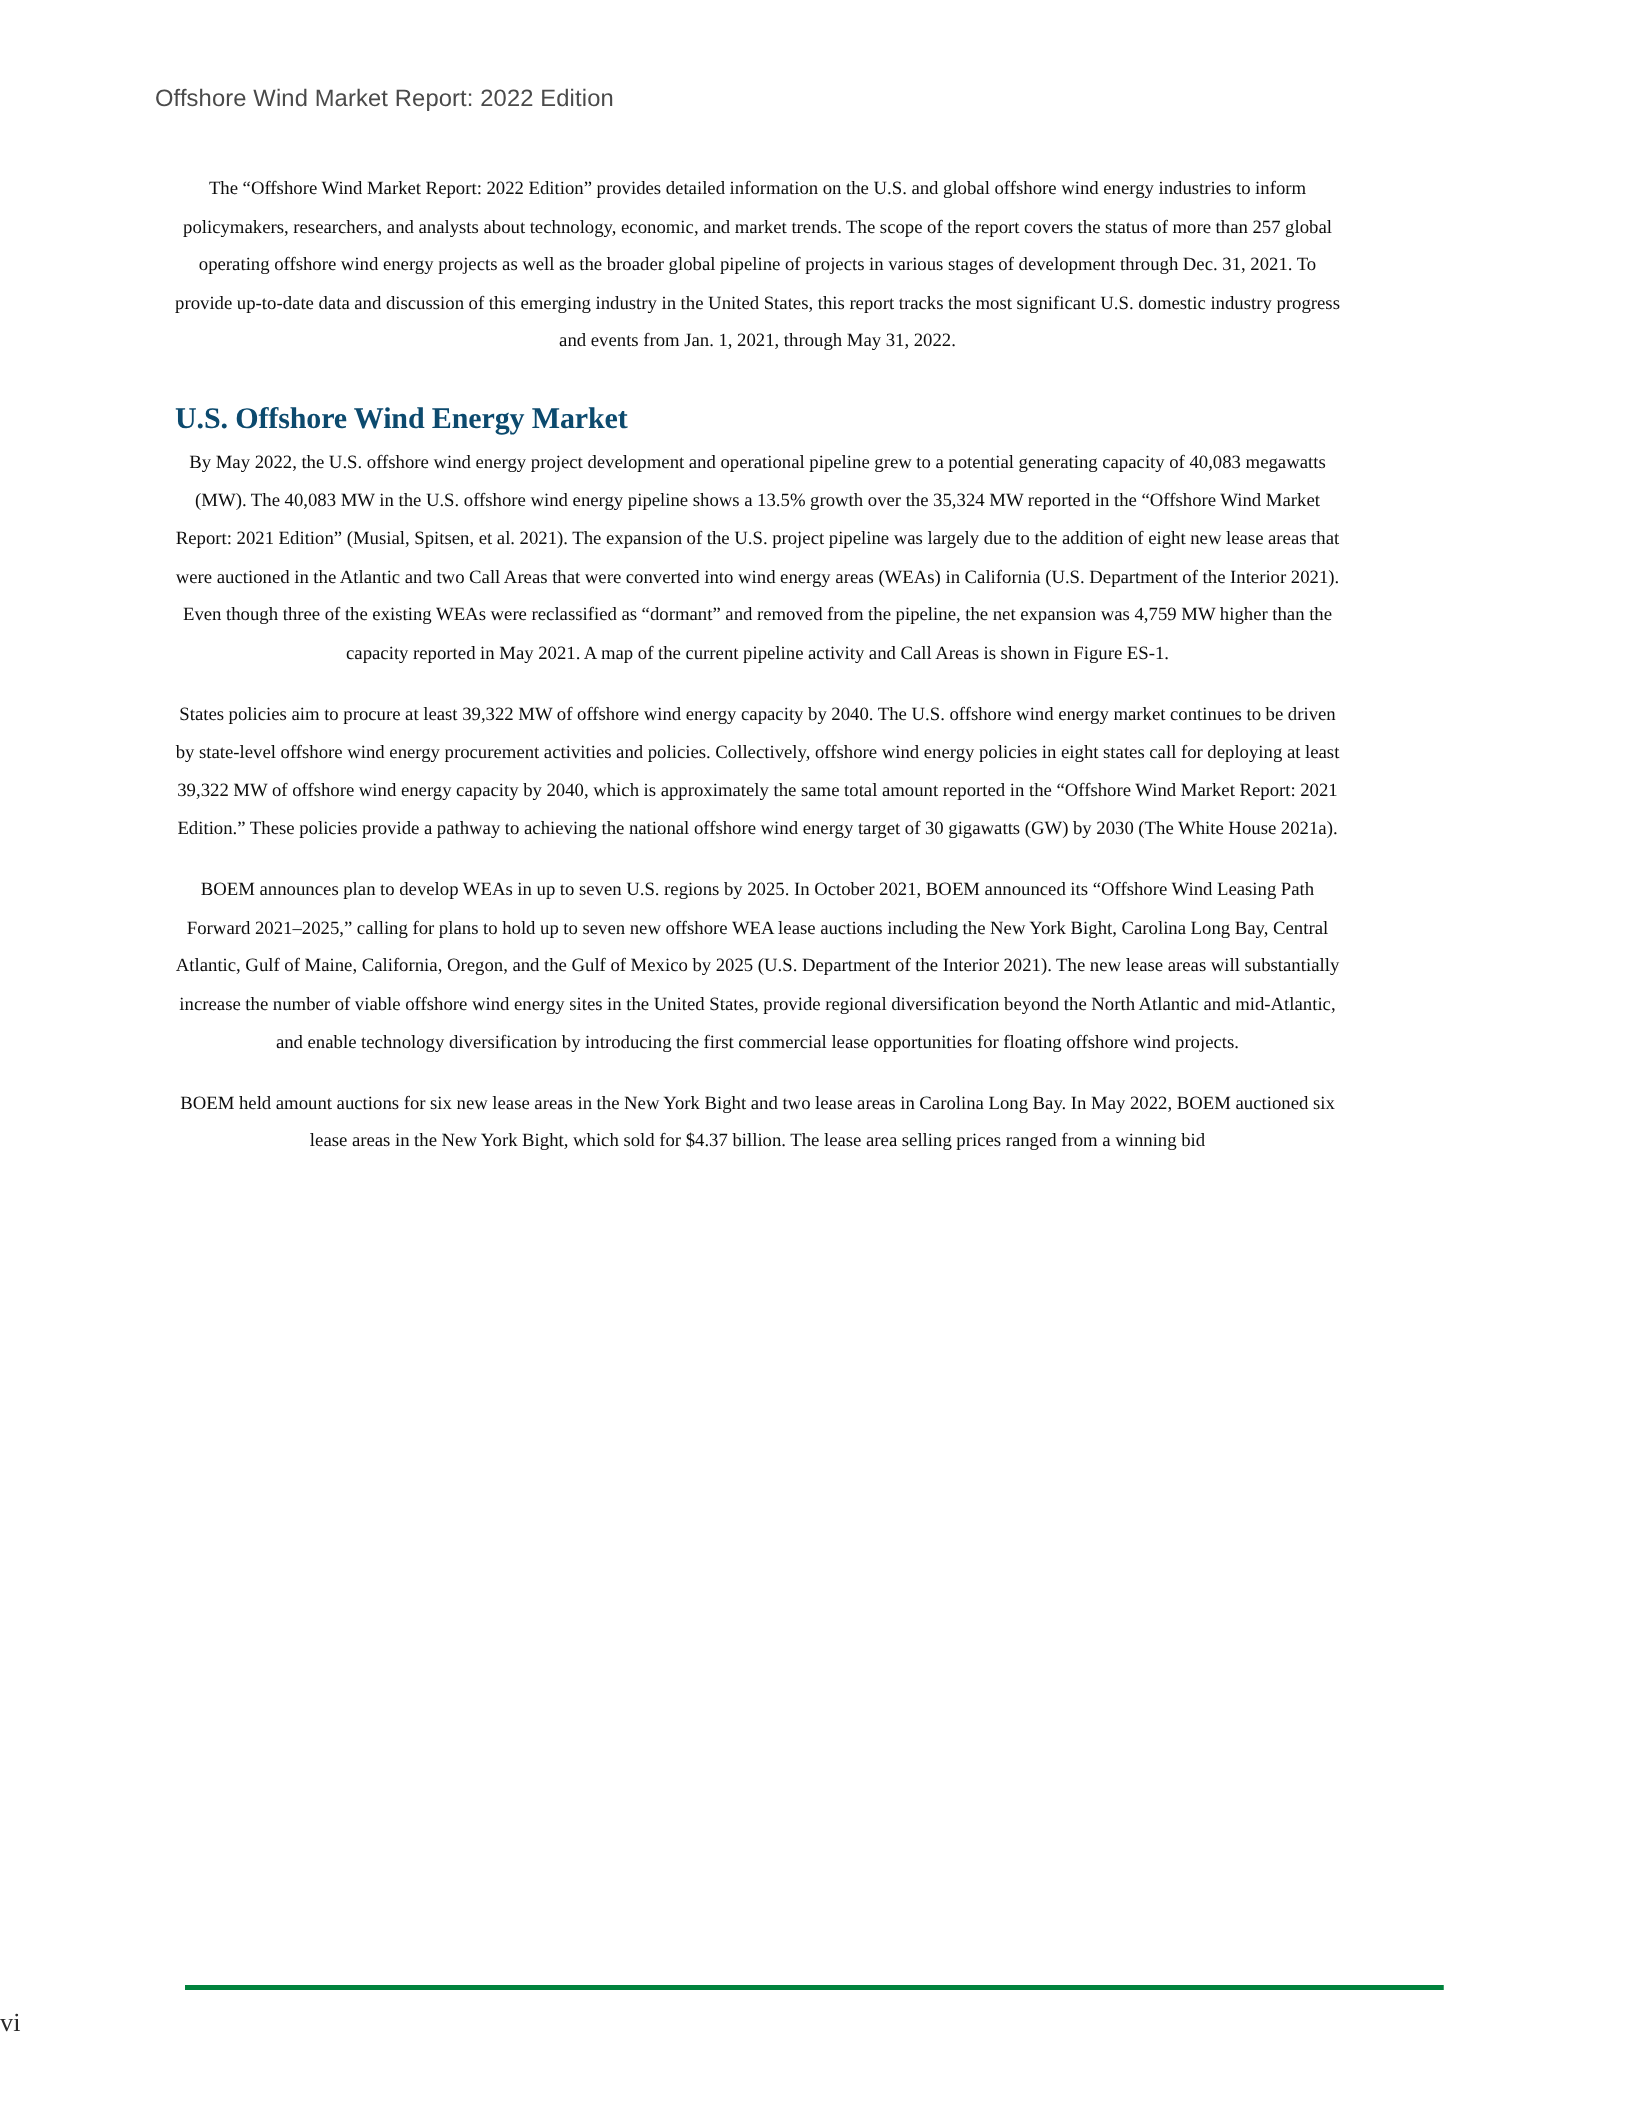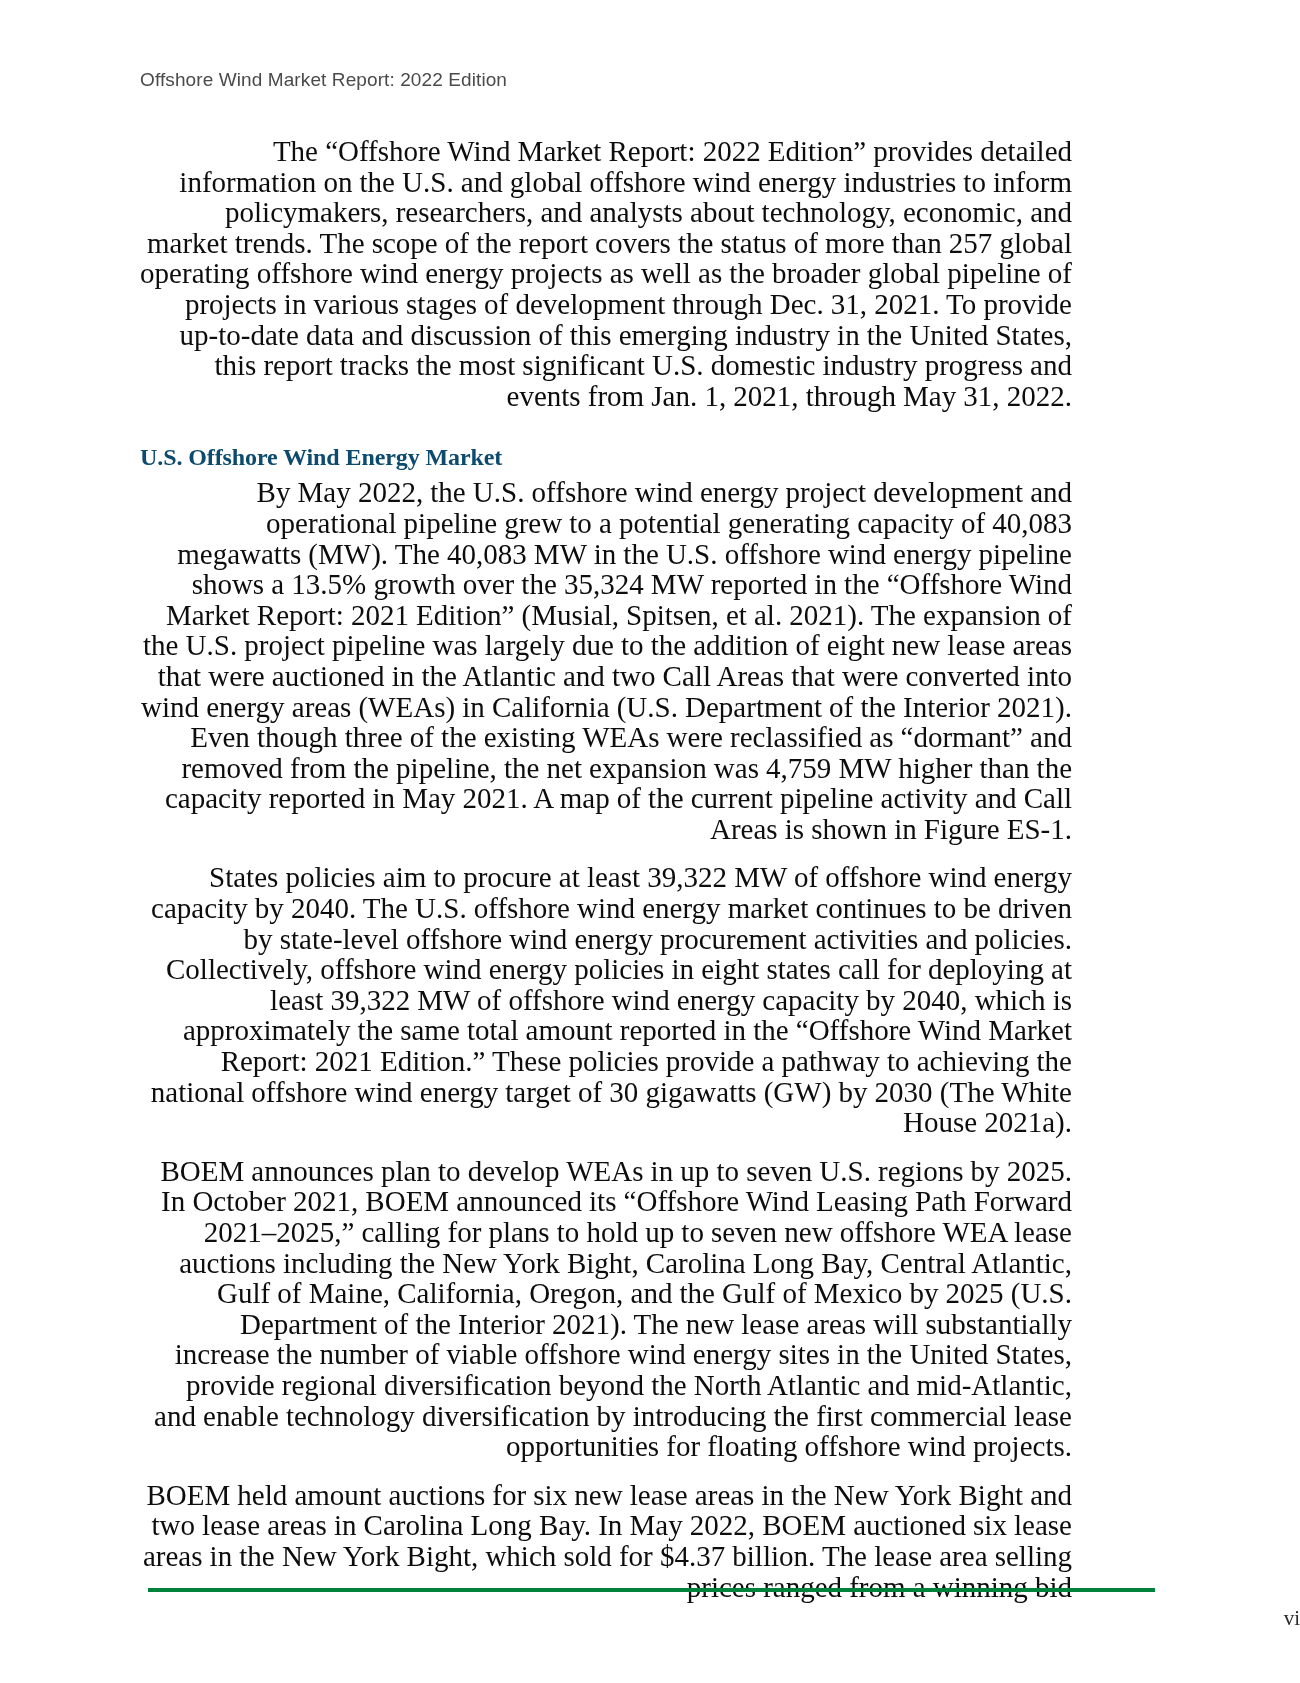--- a/index.html
+++ b/index.html
@@ -14,21 +14,21 @@
     width: 1300px;
     height: 1683px;
     background: #ffffff;
     box-sizing: border-box;
     overflow: hidden;
   }
 
   
   .running-header {
     position: absolute;
-    left: 140px;
+    left: 124px;
     top: 68px;
     font-family: "Liberation Sans", sans-serif;
     font-size: 19px;
     line-height: 24px;
     color: #4a4a4a;
     letter-spacing: 0.1px;
     white-space: nowrap;
   }
 
   
@@ -55,24 +55,24 @@
     font-weight: bold;
     font-size: 24px;
     line-height: 32px;
     color: #0c4a6e;
     letter-spacing: -0.1px;
   }
 
   p.body-par {
     margin: 0 0 18px 0;
     font-family: "Liberation Serif", "DejaVu Serif", serif;
-    font-size: 29px;
+    font-size: 15px;
     line-height: 30.6px;
     color: #0d0d0d;
-    text-align: right;
+    text-align: center;
     hyphens: none;
     word-spacing: -0.1px;
   }
 
   p.body-par:last-child { margin-bottom: 0; }
 
   p.body-par .lead {
     font-weight: normal;
   }
 
@@ -84,21 +84,21 @@
     width: 1007px;
     height: 4px;
     background: #00823c;
   }
 
   .folio {
     position: absolute;
     left: 0;
     top: 1604px;
     width: 1300px;
-    text-align: right;
+    text-align: left;
     font-family: "Liberation Serif", "DejaVu Serif", serif;
     font-size: 21px;
     line-height: 28px;
     color: #2a2a2a;
   }
 </style>
 </head>
 <body>
 
 <div class="page">

